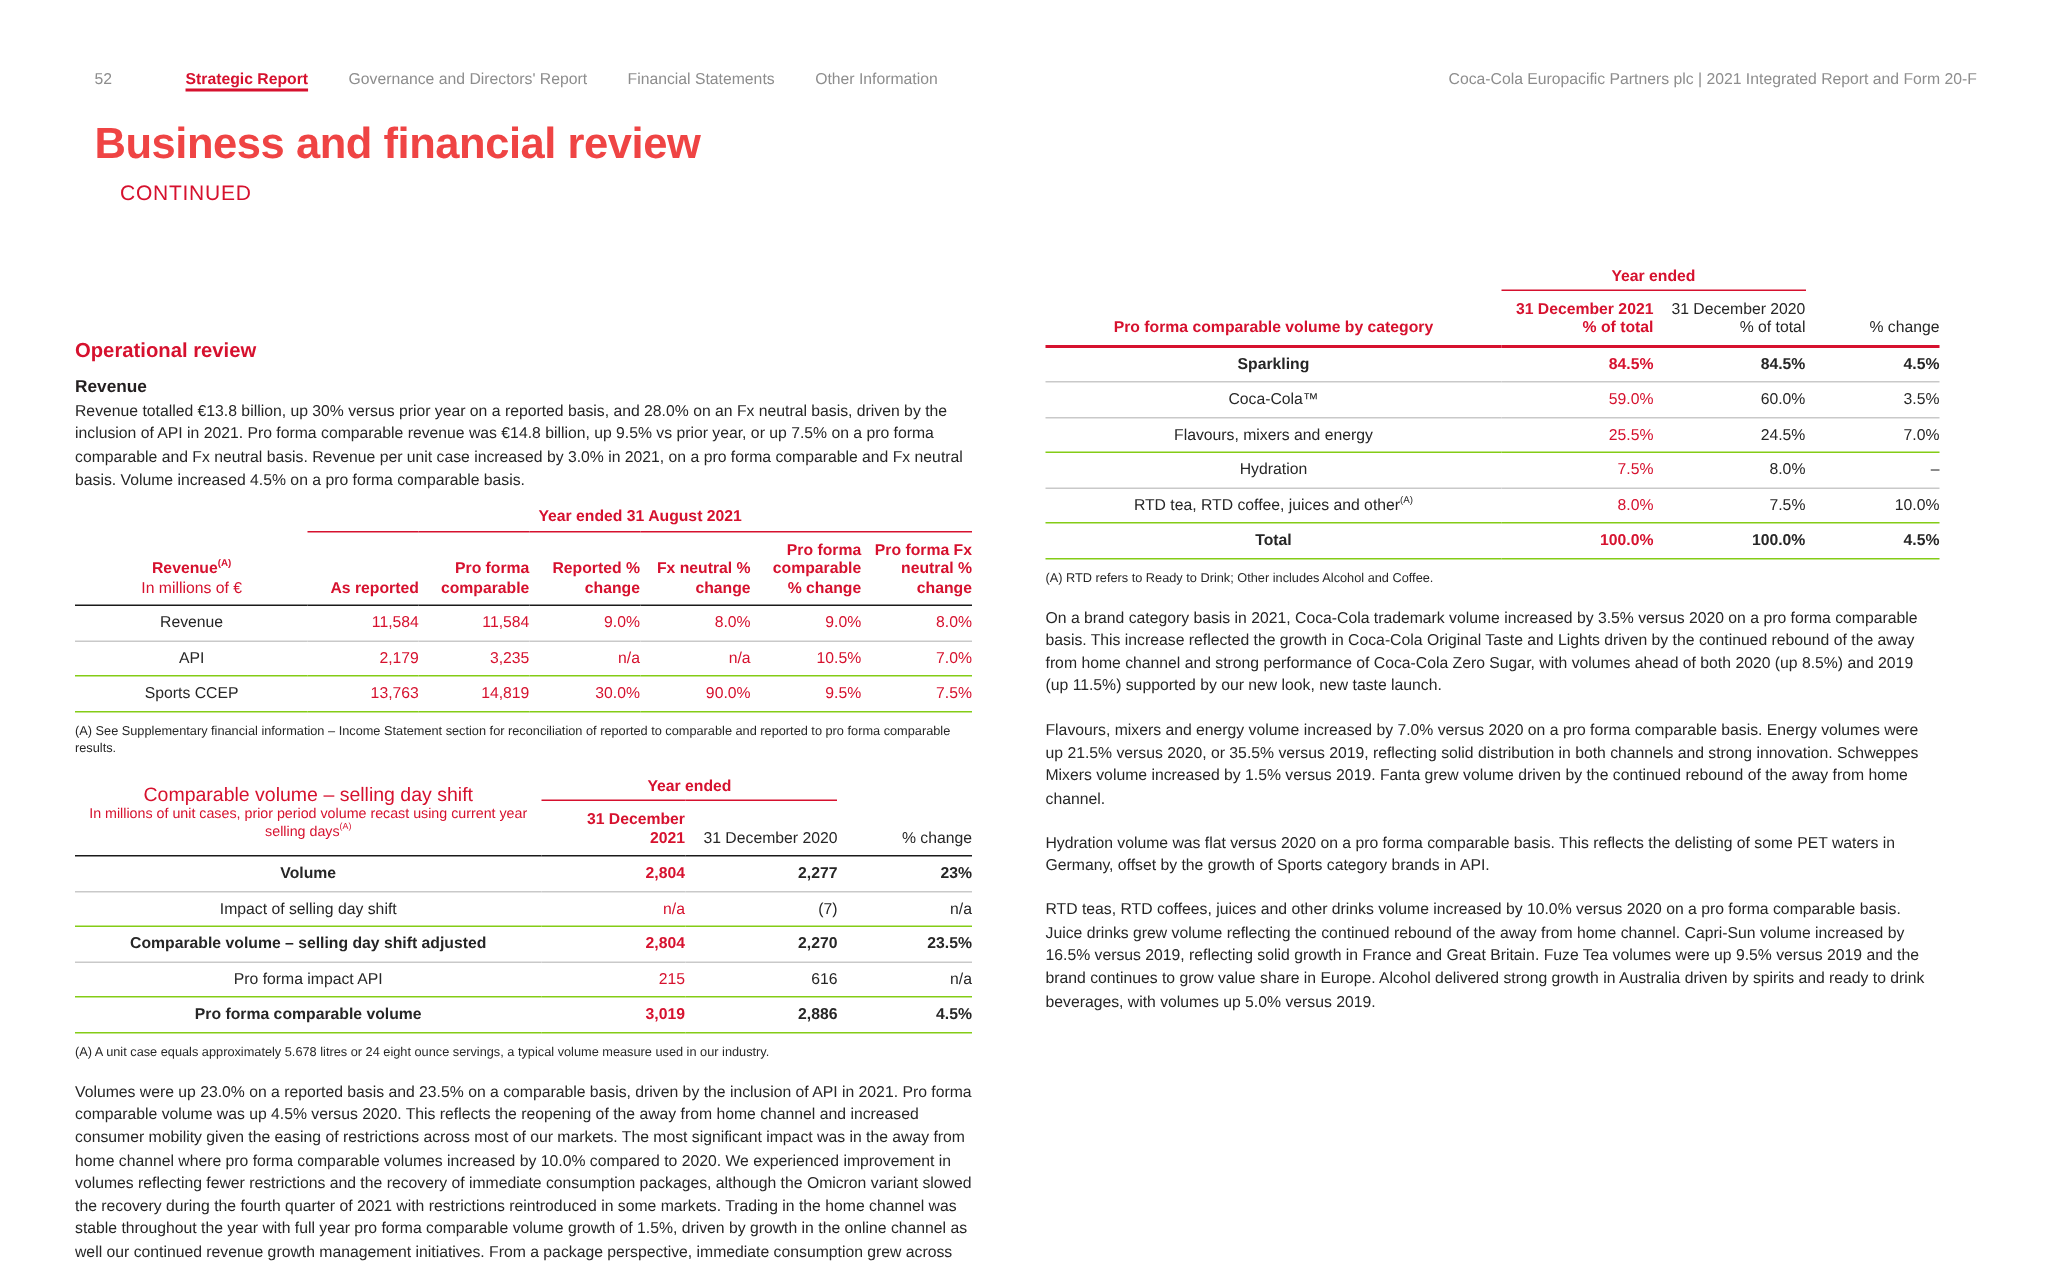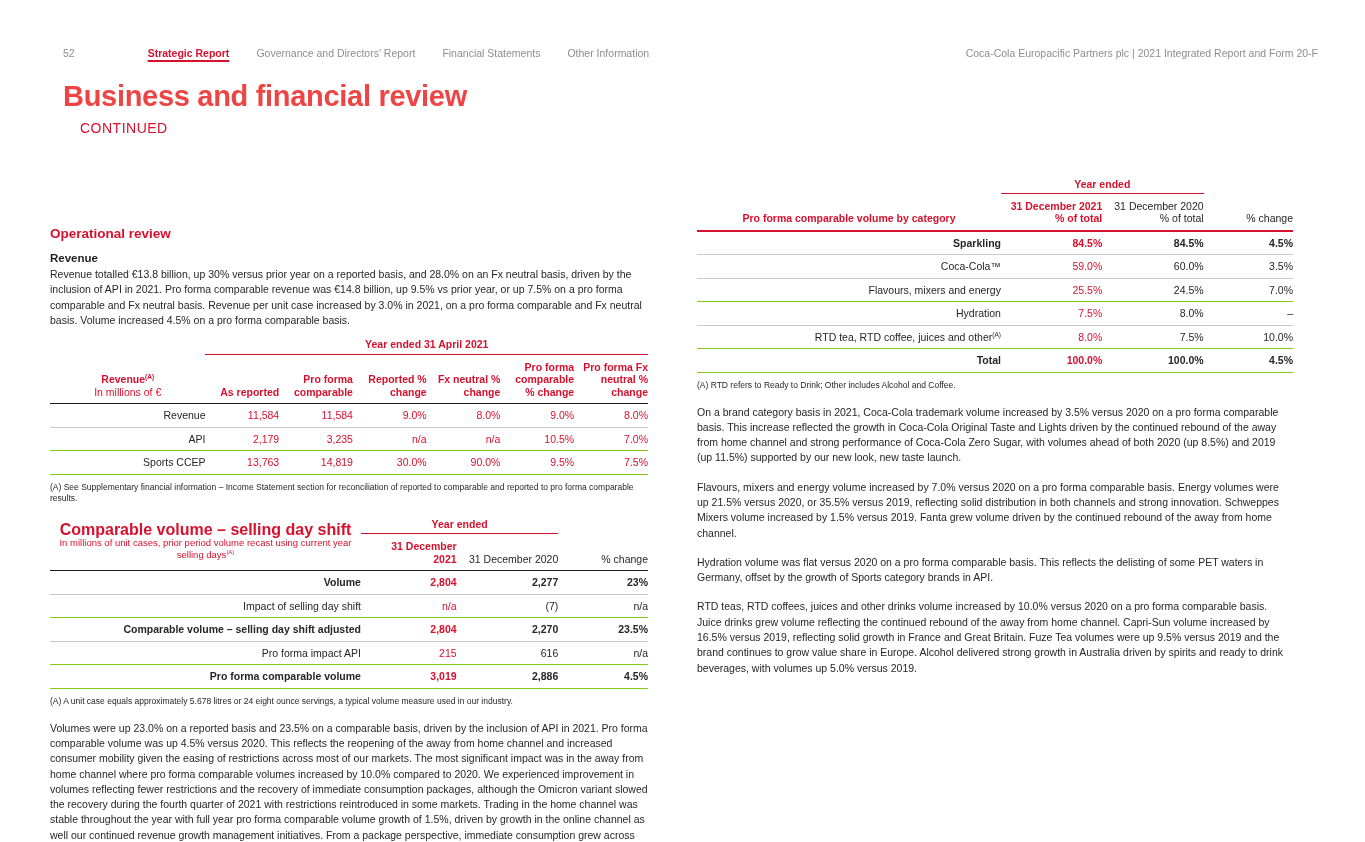--- a/index.html
+++ b/index.html
@@ -4,21 +4,21 @@
 <style>
   html,body{margin:0;padding:0;background:#ffffff;}
   .page{
     position:relative;width:1365px;height:842px;background:#ffffff;overflow:hidden;
     font-family:"Liberation Sans", sans-serif;color:#262626;
     -webkit-font-smoothing:antialiased;
   }
   
   .hdr{position:absolute;top:47px;left:63px;right:47px;display:flex;align-items:baseline;font-size:10.5px;color:#8d8d8d;}
   .hdr .pagenum{margin-right:49px;}
-  .hdr .nav{display:flex;gap:27px;margin-left:24px;}
+  .hdr .nav{display:flex;gap:27px;}
   .hdr .nav-item{color:#8d8d8d;text-decoration:none;cursor:pointer;}
   .hdr .nav-item.active{color:#d6112e;font-weight:700;text-decoration:underline;text-underline-offset:3px;text-decoration-thickness:1.5px;}
   .hdr .hdr-right{margin-left:auto;color:#8d8d8d;}
   
   .title{position:absolute;top:80px;left:63px;font-size:29px;font-weight:700;color:#ef4444;letter-spacing:-0.3px;}
   .subtitle{position:absolute;top:120px;left:80px;font-size:14px;color:#d6112e;letter-spacing:0.5px;}
   
   .col{position:absolute;top:178px;}
   .col-left{left:50px;width:598px;margin-top:48px;}
   .col-right{left:697px;width:596px;}
@@ -31,29 +31,29 @@
   table{border-collapse:collapse;width:100%;table-layout:fixed;}
   td,th{padding:0;font-size:10.5px;line-height:12.5px;vertical-align:bottom;}
   .num{text-align:right;}
   .red{color:#d6112e;}
   .bold{font-weight:700;}
   .span-head{color:#d6112e;font-weight:700;text-align:center;border-bottom:1px solid #d6112e;padding-bottom:3px;}
   .colhead{color:#d6112e;font-weight:700;text-align:right;padding:6px 0 5px 8px;border-bottom:1px solid #1a1a1a;}
   .colhead.blk{color:#262626;font-weight:400;}
   .rowhead{color:#d6112e;text-align:center;border-bottom:1px solid #1a1a1a;padding:6px 0 5px 0;}
   tbody td{padding:5px 0 5px 8px;}
-  tbody td:first-child{padding-left:0;text-align:right;}
+  tbody td:first-child{padding-left:0;text-align:center;}
   tr.sep-light td{border-bottom:1px solid #c9c9c9;}
   tr.sep-dark td{border-bottom:1px solid #84cc16;}
   
   .t1{margin-top:2px;}
   
   .t3 .colhead{border-bottom:2px solid #d6112e;}
   .t3 .rowhead{border-bottom:2px solid #d6112e;color:#d6112e;font-weight:700;}
-  .t2-title{font-weight:700;font-size:16px;color:#d6112e;line-height:12.5px;}
+  .t2-title{font-weight:400;font-size:13px;color:#d6112e;line-height:12.5px;}
   .t2-sub{font-weight:400;font-size:9.5px;color:#d6112e;line-height:11.5px;margin-top:1px;}
 </style>
 </head>
 <body>
 
 <div class="page">
 
   <div class="hdr">
     <span class="pagenum">52</span>
     <span class="nav">
@@ -79,21 +79,21 @@
           <col style="width:12.33%">
           <col style="width:12.33%">
           <col style="width:12.33%">
           <col style="width:12.33%">
           <col style="width:12.34%">
           <col style="width:12.34%">
         </colgroup>
       <thead>
         <tr>
           <td></td>
-          <td colspan="6" class="span-head">Year ended 31 April 2021</td>
+          <td colspan="6" class="span-head">Year ended 31 August 2021</td>
         </tr>
         <tr>
           <td class="rowhead">
             <span class="bold"><span>Revenue</span><sup>(A)</sup></span><br>
             <span>In millions of €</span>
           </td>
           <th class="colhead">As reported</th>
           <th class="colhead">Pro forma comparable</th>
           <th class="colhead">Reported % change</th>
           <th class="colhead">Fx neutral % change</th>

